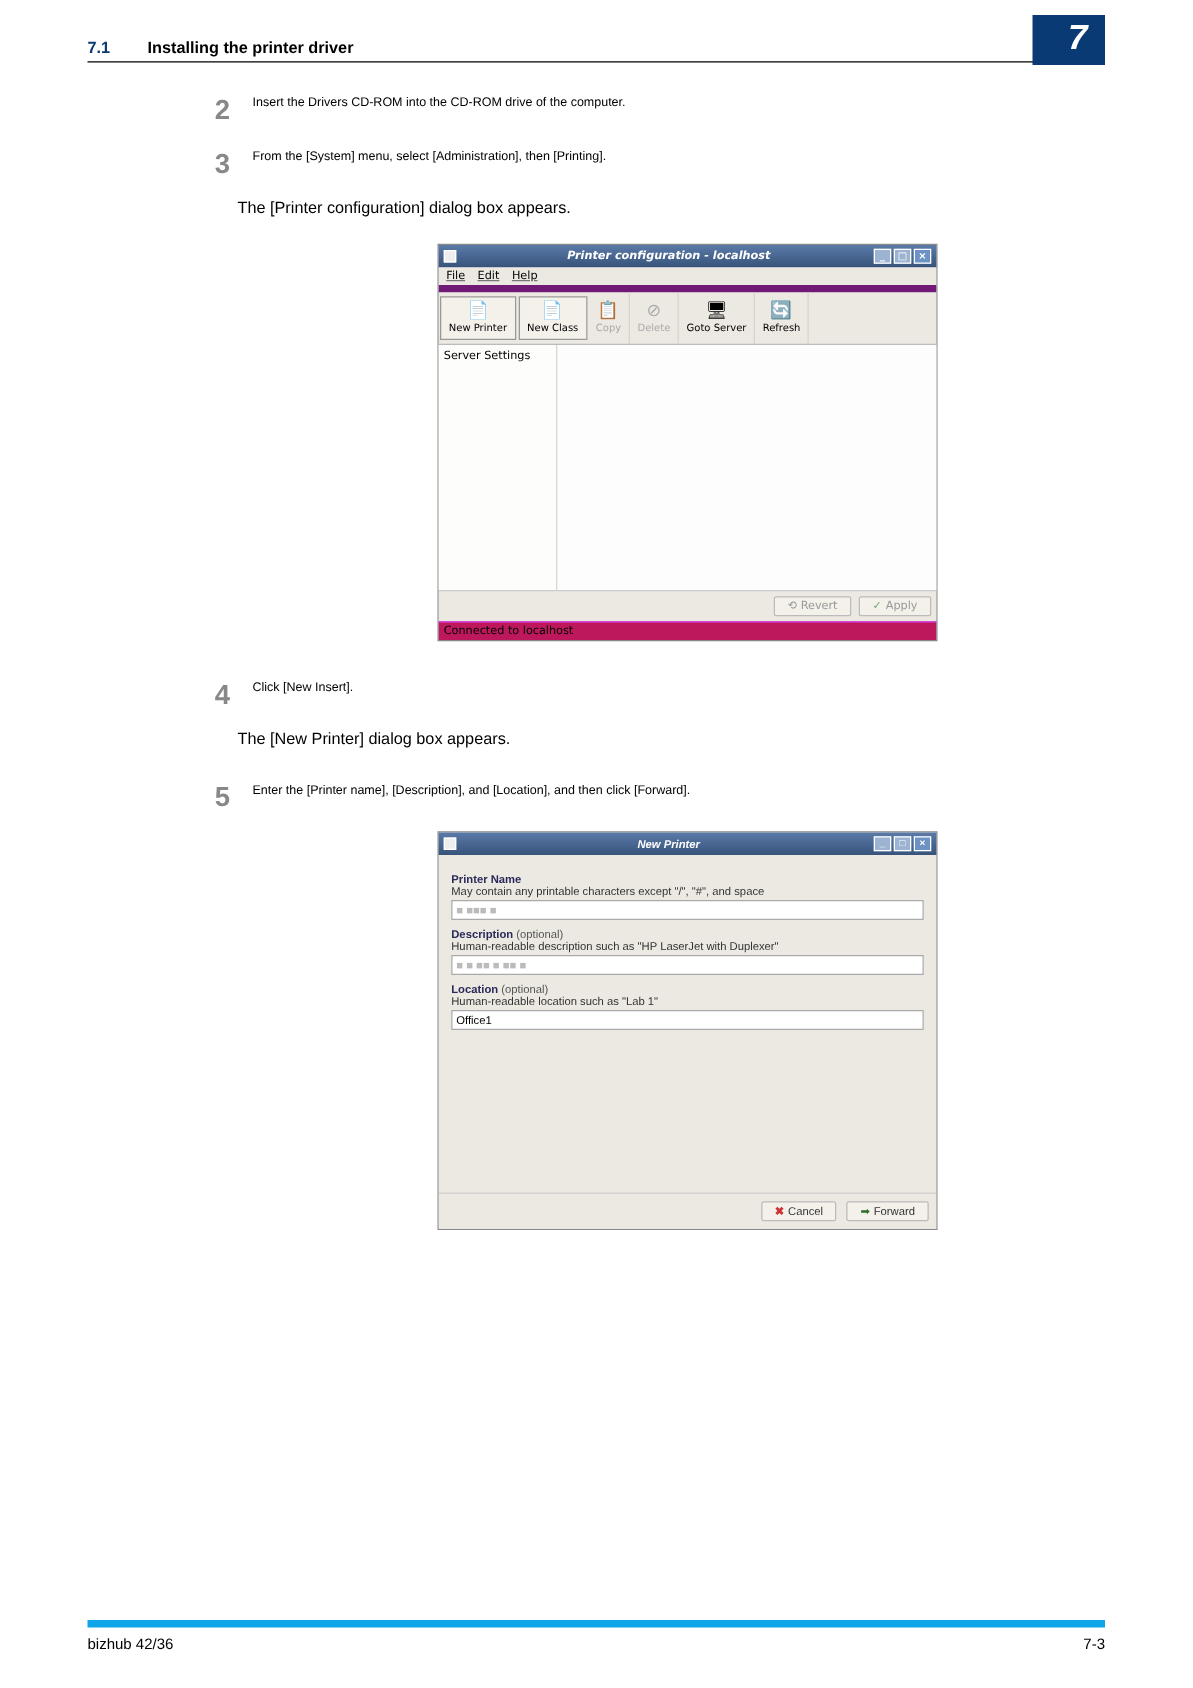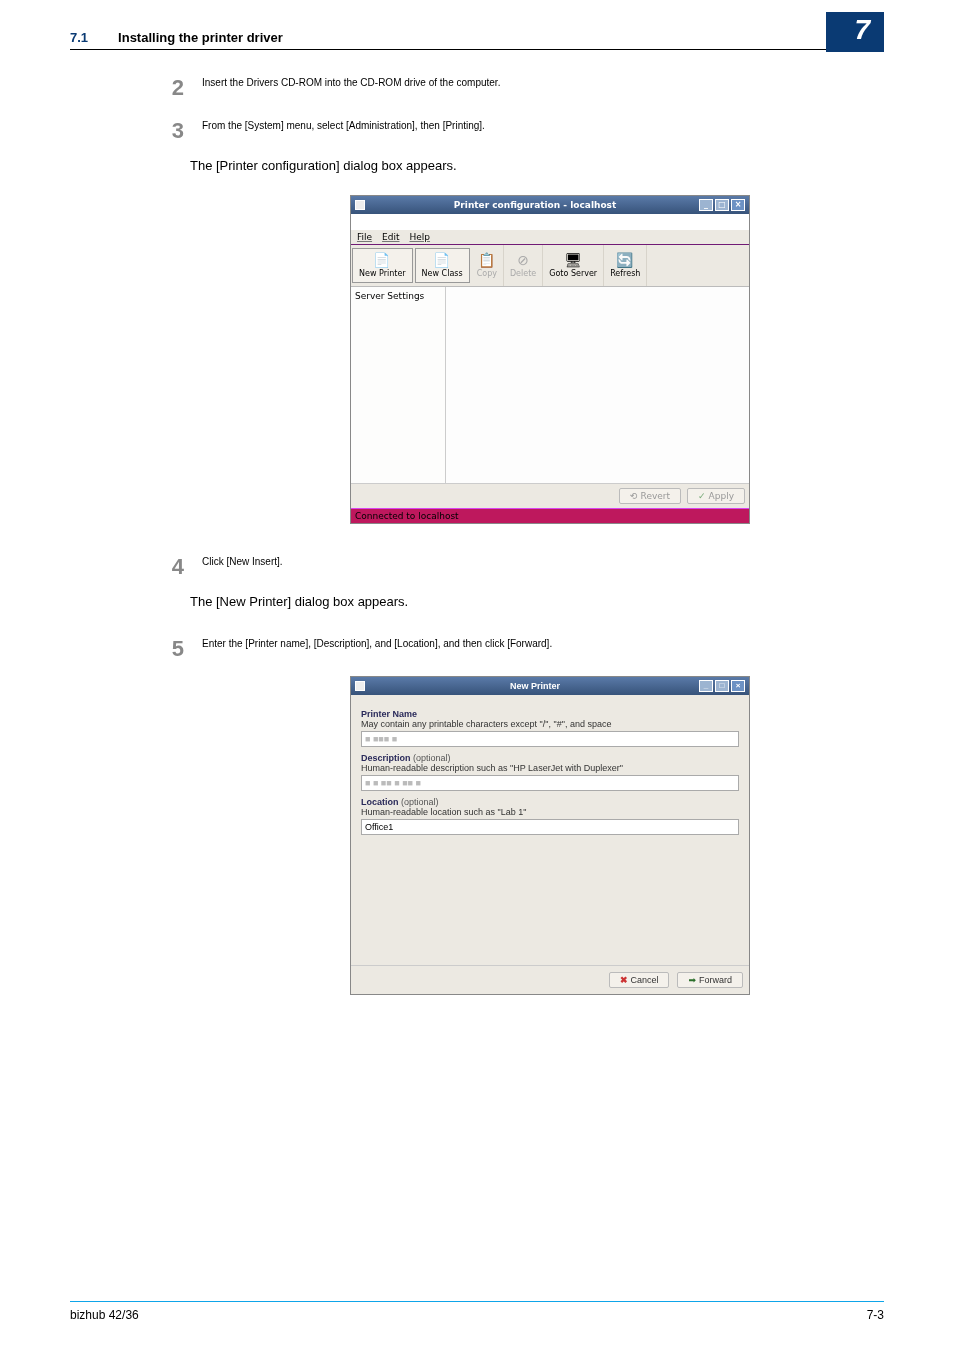--- a/index.html
+++ b/index.html
@@ -9,24 +9,24 @@
   .section-num { color: #0a3a73; font-weight: bold; font-size: 13px; margin-right: 30px; }
   .section-title { font-weight: bold; font-size: 13px; }
   .chapter-badge { position: absolute; top: 12px; right: 70px; background: #0a3a73; color: #fff; font-size: 28px; font-weight: bold; font-style: italic; padding: 2px 14px 6px 28px; }
   .step-row { display: flex; margin-bottom: 8px; line-height: 1.6; }
   .step-num { color: #888; font-size: 22px; font-weight: bold; width: 46px; text-align: right; padding-right: 18px; flex-shrink: 0; margin-left: 86px; }
   .step-text { font-size: 10px; flex: 1; padding-top: 5px; }
   .step-sub { margin-left: 120px; font-size: 13px; margin-bottom: 18px; line-height: 1.6; }
   .win { margin: 10px auto 25px 280px; width: 400px; border: 1px solid #888; font-size: 9px; font-family: "DejaVu Sans", Arial, sans-serif; }
   .win-title { background: linear-gradient(#5a7aa8, #37537a); color: #fff; height: 18px; display: flex; align-items: center; padding: 0 4px; font-weight: bold; }
   .win-title-icon { width: 10px; height: 10px; background: #eee; border: 1px solid #fff; margin-right: 6px; }
-  .win-title-text { flex: 1; text-align: center; }
+  .win-title-text { flex: 1; text-align: center; font-style: italic; }
   .win-ctrl { display: flex; gap: 2px; }
   .win-ctrl span { display:inline-block; width:14px; height:12px; background:#9cb4d1; border:1px solid #fff; text-align:center; line-height:10px; font-size:8px; }
-  .win-menu { background: #ece9e2; border-bottom: 1px solid #701a75; padding: 2px 6px; display: flex; gap: 10px; margin-top: 16px; }
+  .win-menu { background: #ece9e2; border-bottom: 6px solid #701a75; padding: 2px 6px; display: flex; gap: 10px; }
   .win-menu span { text-decoration: underline; text-decoration-color: #777; }
   .win-toolbar { background: #ece9e2; border-bottom: 1px solid #bbb; display: flex; height: 42px; }
   .tb-btn { display:flex; flex-direction:column; align-items:center; justify-content:center; padding: 2px 6px; border-right: 1px solid #d8d4cb; font-size: 8px; }
   .tb-btn.disabled { color: #aaa; }
   .tb-btn.new { border:1px solid #999; margin:3px 1px; background:#f4f1eb; }
   .tb-icon { font-size: 14px; line-height: 1; margin-bottom: 2px; }
   .win-body1 { display: flex; height: 196px; background: #fff; }
   .win-side { width: 95px; border-right: 1px solid #ccc; padding: 4px; background:#fdfdfc; }
   .win-main { flex:1; background:#fdfdfd; }
   .win-bottombar { background:#ece9e2; padding:4px; display:flex; justify-content:flex-end; gap:6px; border-top:1px solid #ccc;}
@@ -35,21 +35,21 @@
   .win-status { background:#be185d; border-top:1px solid #d946ef; padding:2px 4px; }
   .win2 { margin: 10px auto 25px 280px; width: 400px; border: 1px solid #888; font-size: 9px; }
   .win2-body { background:#ece9e2; padding:8px 10px 0 10px; }
   .field-lbl { font-weight: bold; color:#2a2a5a; margin-top:6px; }
   .field-lbl .opt { font-weight: normal; color:#555; }
   .field-hint { color:#333; margin-bottom:2px; }
   .field-input { width:100%; border:1px solid #aaa; background:#fff; padding:2px 3px; font-size:9px; height:16px; }
   .blurred { color:#bbb; letter-spacing:0px; filter: blur(0.6px); }
   .win2-space { height: 130px; }
   .win2-foot { background:#ece9e2; border-top:1px solid #ccc; padding:6px; display:flex; justify-content:flex-end; gap:8px; }
-  .footer { position: absolute; bottom: 28px; left: 70px; right: 70px; display: flex; justify-content: space-between; border-top: 1px solid #0ea5e9; padding-top: 6px; font-size: 12px; }
+  .footer { position: absolute; bottom: 28px; left: 70px; right: 70px; display: flex; justify-content: space-between; border-top: 6px solid #0ea5e9; padding-top: 6px; font-size: 12px; }
 </style>
 </head>
 <body>
 
 <div class="page">
   <div class="chapter-badge">7</div>
   <div class="header-row">
     <div class="section-num">7.1</div>
     <div class="section-title">Installing the printer driver</div>
   </div>

